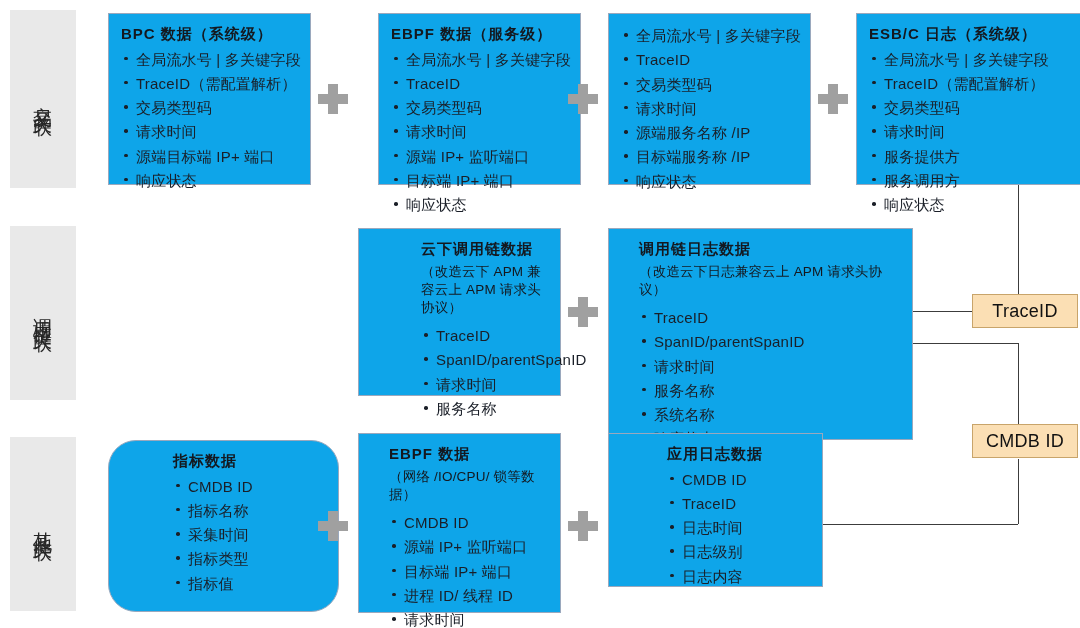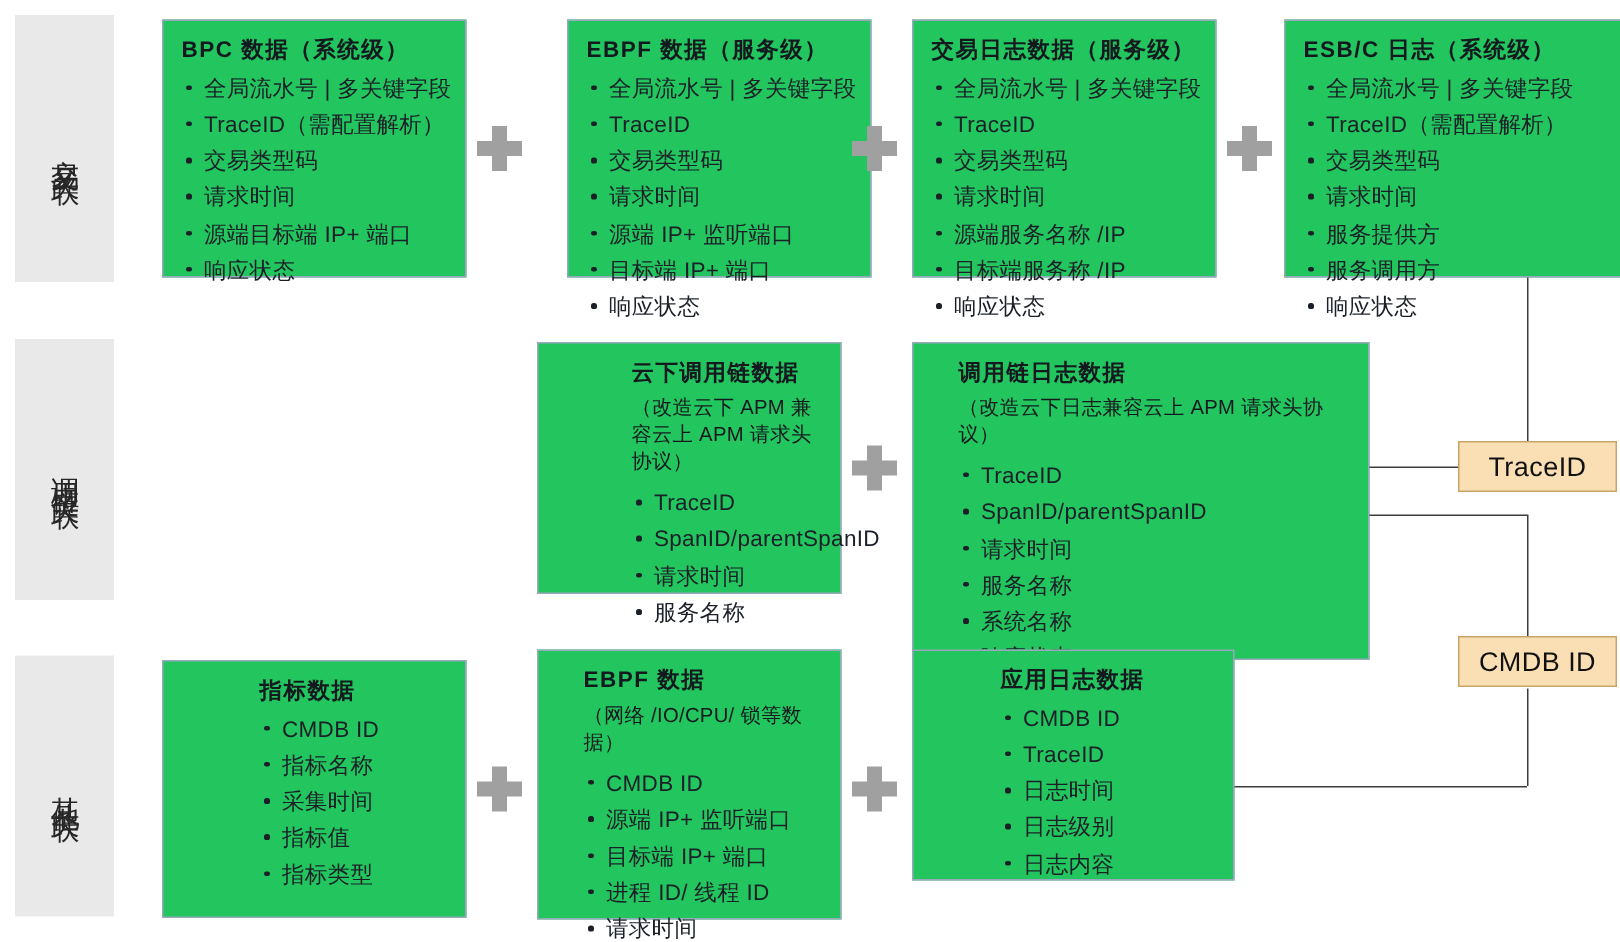--- a/index.html
+++ b/index.html
@@ -27,21 +27,21 @@
     font-size:19px;
     letter-spacing:4px;
     line-height:1.22;
     color:#262626;
     font-weight:400;
   }
 
   
   .card{
     position:absolute;
-    background:#22c55e;
+    background:#0ea5e9;
     border:1px solid #9aa8bd;
     box-sizing:border-box;
     padding:10px 12px 8px 12px;
   }
   .card-title{
     font-size:15px;
     font-weight:700;
     color:#14181f;
     letter-spacing:1px;
     margin:0 0 4px 0;
@@ -144,21 +144,20 @@
       <li>响应状态</li>
     </ul>
   </div>
 
   <div class="plus" style="left:568px;top:84px;">
     <i class="h"></i>
       <i class="v"></i>
   </div>
 
   <div class="card" style="left:608px;top:13px;width:203px;height:172px;">
-    <div class="card-title">交易日志数据（服务级）</div>
     <ul>
       <li>全局流水号 | 多关键字段</li>
       <li>TraceID</li>
       <li>交易类型码</li>
       <li>请求时间</li>
       <li>源端服务名称 /IP</li>
       <li>目标端服务称 /IP</li>
       <li>响应状态</li>
     </ul>
   </div>
@@ -211,28 +210,28 @@
       <li>服务名称</li>
       <li>系统名称</li>
       <li>响应状态</li>
     </ul>
   </div>
 
   <div class="row-label" style="left:10px;top:437px;width:66px;height:174px;">
     <span class="vtext">其他关联</span>
   </div>
 
-  <div class="card indent-title" style="left:108px;top:440px;width:203px;height:172px;">
+  <div class="card indent-title" style="left:108px;top:440px;width:231px;height:172px;border-radius:28px;">
     <div class="card-title">指标数据</div>
     <ul>
       <li>CMDB ID</li>
       <li>指标名称</li>
       <li>采集时间</li>
+      <li>指标类型</li>
       <li>指标值</li>
-      <li>指标类型</li>
     </ul>
   </div>
 
   <div class="plus" style="left:318px;top:511px;">
     <i class="h"></i>
       <i class="v"></i>
   </div>
 
   <div class="card indent-sm" style="left:358px;top:433px;width:203px;height:180px;">
     <div class="card-title">EBPF 数据</div>

